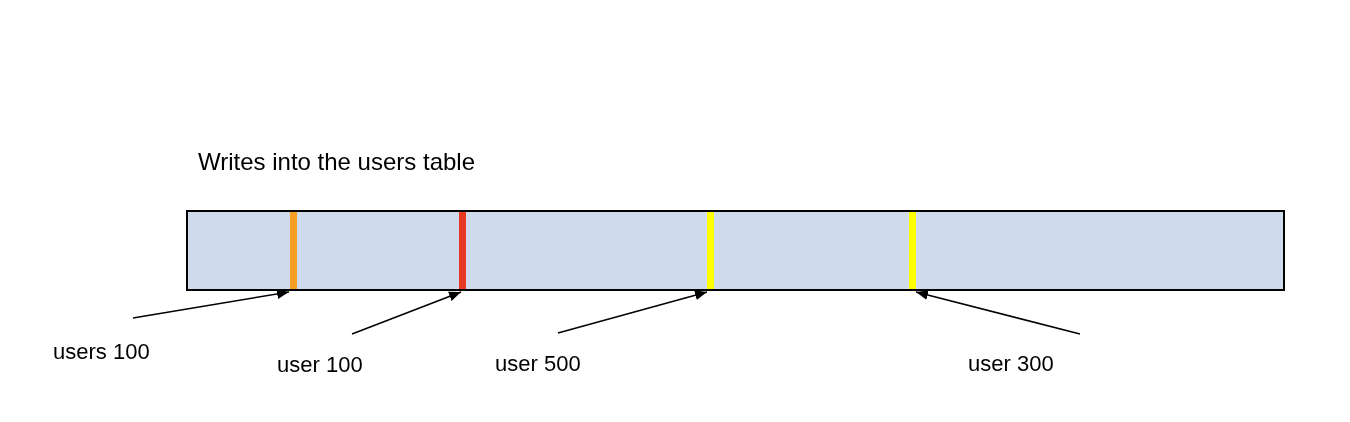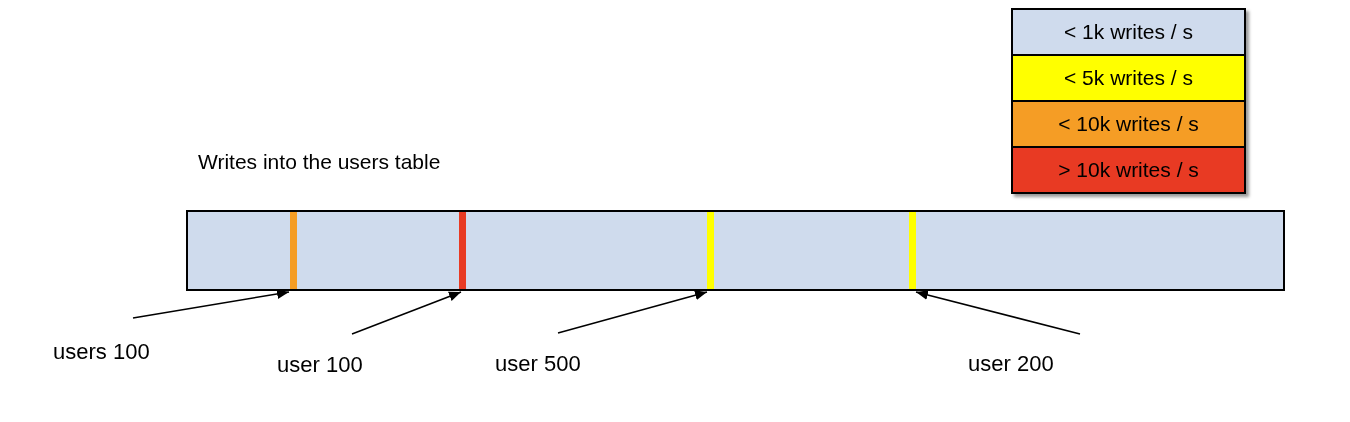--- a/index.html
+++ b/index.html
@@ -13,21 +13,21 @@
     position: relative;
     width: 1350px;
     height: 422px;
     background: #ffffff;
     overflow: hidden;
   }
   .title {
     position: absolute;
     left: 198px;
     top: 146px;
-    font-size: 21px;
+    font-size: 24px;
     line-height: 32px;
     white-space: nowrap;
   }
   .legend {
     position: absolute;
     left: 1011px;
     top: 8px;
     width: 235px;
     box-shadow: 3px 3px 3px rgba(0,0,0,0.40);
   }
@@ -76,34 +76,20 @@
   .user-label.u300 { left: 495px; top: 351px; }
   .user-label.u400 { left: 968px; top: 351px; }
 </style>
 </head>
 <body>
 
 <div class="canvas">
 
   <div class="title">Writes into the users table</div>
 
-  <div class="legend">
-    <div class="legend-row" style="background: rgb(207, 219, 237);">
-      <span>&lt; 1k writes / s</span>
-    </div>
-    <div class="legend-row" style="background: rgb(255, 255, 0);">
-      <span>&lt; 5k writes / s</span>
-    </div>
-    <div class="legend-row" style="background: rgb(245, 157, 37);">
-      <span>&lt; 10k writes / s</span>
-    </div>
-    <div class="legend-row" style="background: rgb(232, 58, 35);">
-      <span>&gt; 10k writes / s</span>
-    </div>
-  </div>
 
   <div class="bar" style="background: rgb(207, 219, 237); border-color: rgb(0, 0, 0);">
     <div class="tick" style="background: rgb(245, 157, 37); left: calc(9.6% - 3.5px);"></div>
     <div class="tick" style="background: rgb(232, 58, 35); left: calc(25.1% - 3.5px);"></div>
     <div class="tick" style="background: rgb(255, 255, 0); left: calc(47.7% - 3.5px);"></div>
     <div class="tick" style="background: rgb(255, 255, 0); left: calc(66.2% - 3.5px);"></div>
   </div>
 
   <svg class="arrows" viewBox="0 0 1350 422">
     <defs>
@@ -113,15 +99,15 @@
     </defs>
     <line x1="133" y1="318" x2="289" y2="292" stroke="#000" stroke-width="1.5" marker-end="url(#ah)"></line>
     <line x1="352" y1="334" x2="461" y2="292" stroke="#000" stroke-width="1.5" marker-end="url(#ah)"></line>
     <line x1="558" y1="333" x2="707" y2="292" stroke="#000" stroke-width="1.5" marker-end="url(#ah)"></line>
     <line x1="1080" y1="334" x2="916" y2="292" stroke="#000" stroke-width="1.5" marker-end="url(#ah)"></line>
   </svg>
 
   <div class="user-label u100">users 100</div>
   <div class="user-label u200">user 100</div>
   <div class="user-label u300">user 500</div>
-  <div class="user-label u400">user 200</div>
+  <div class="user-label u400">user 300</div>
 
 </div>
 
 </body></html>

